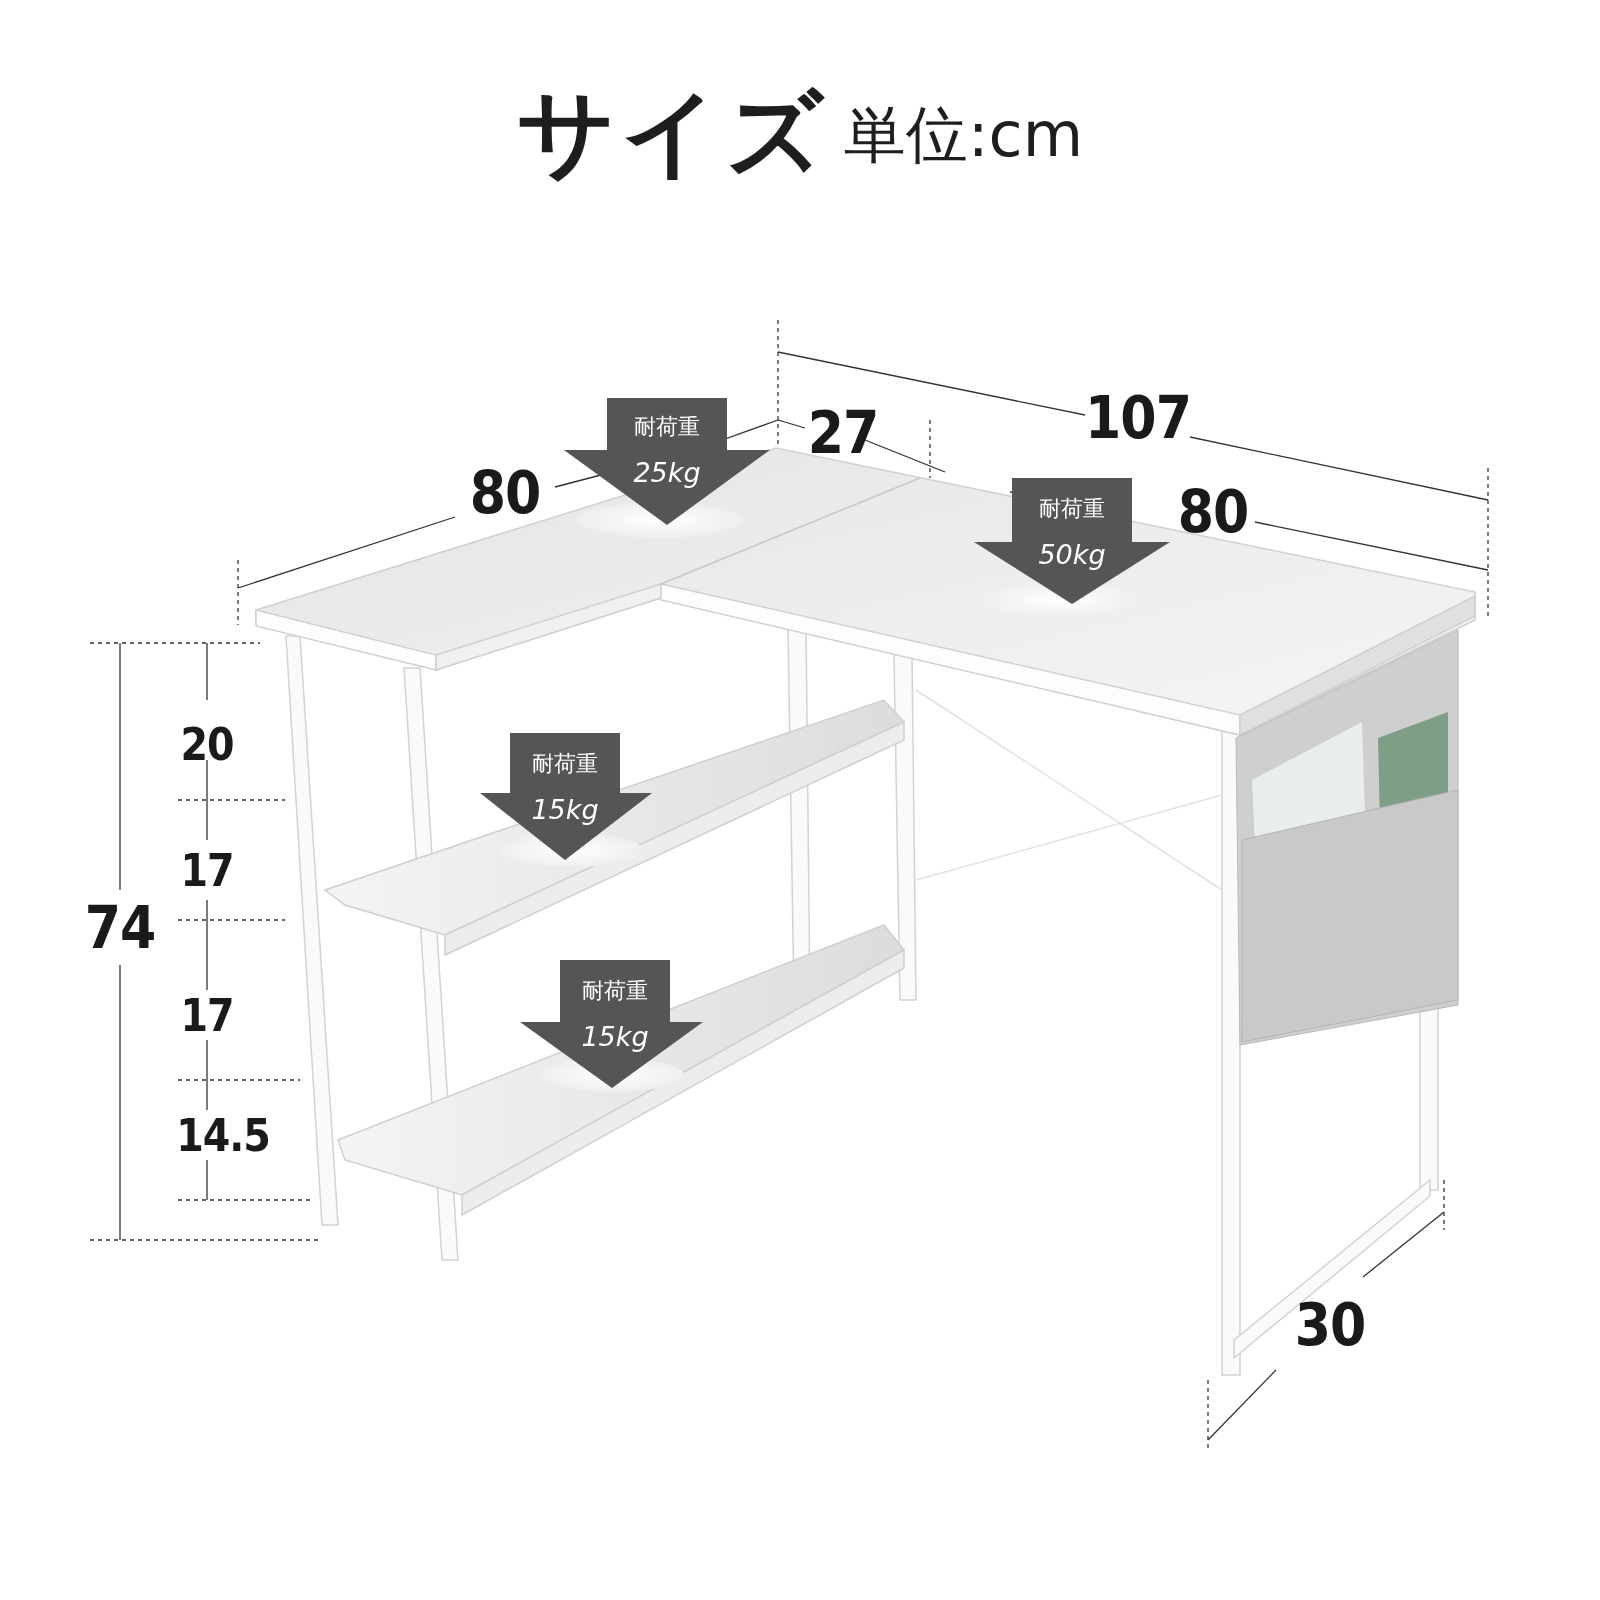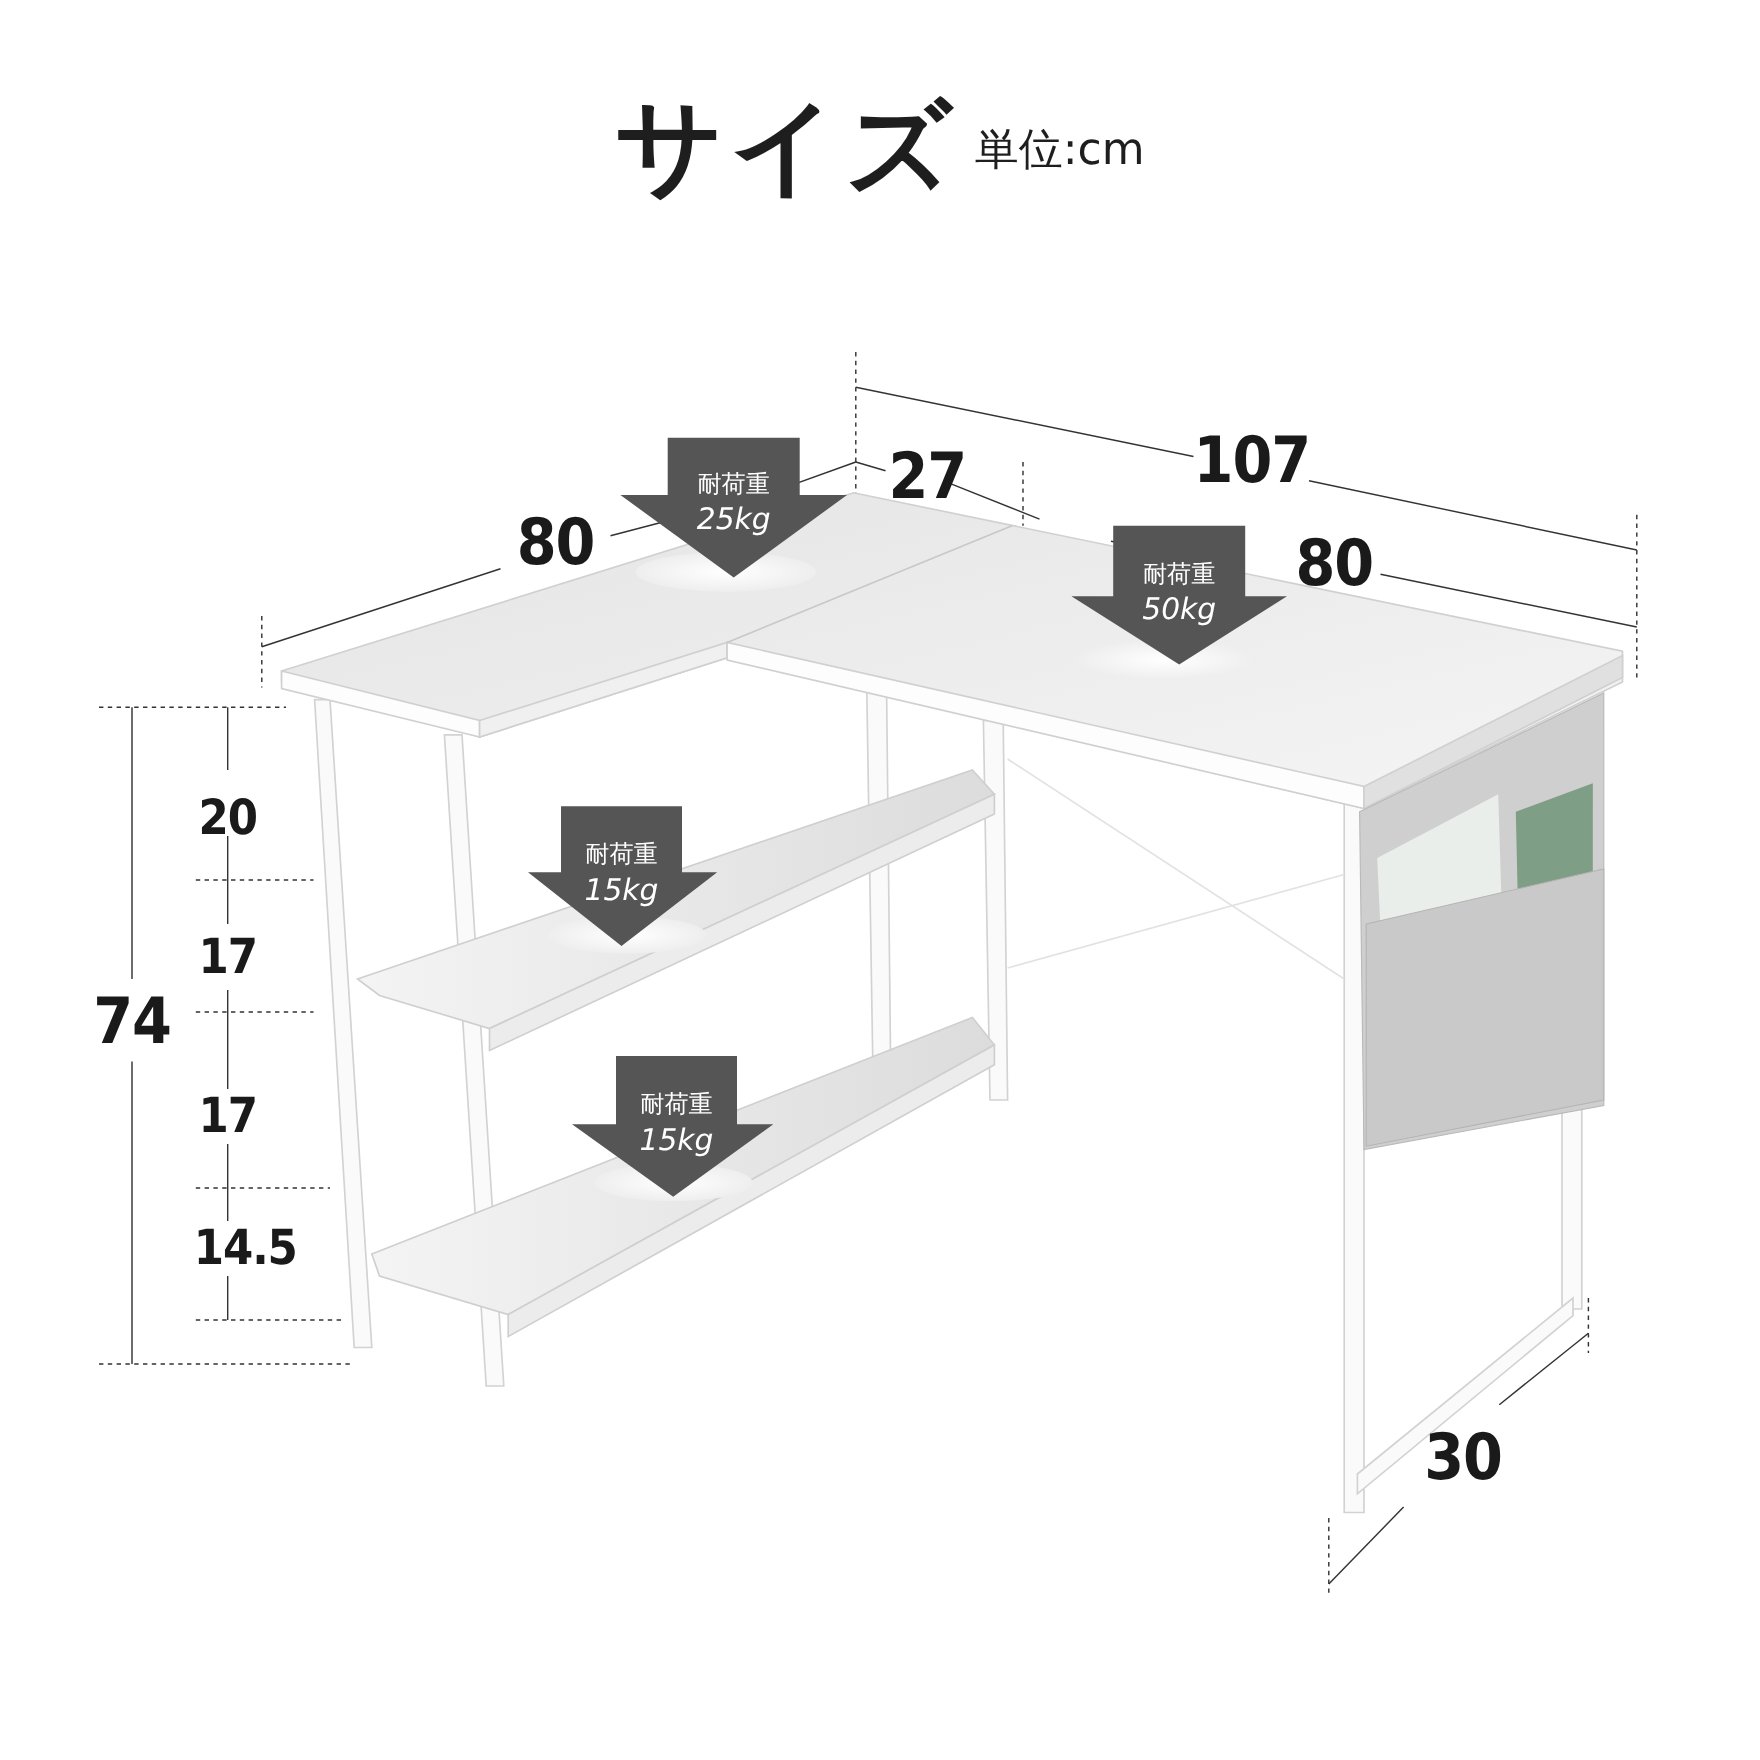--- a/index.html
+++ b/index.html
@@ -1,30 +1,30 @@
 <!DOCTYPE html>
 <html><head>
 <meta charset="utf-8">
 <style>
   html, body { margin: 0; padding: 0; background: #ffffff; }
   body { width: 1600px; height: 1600px; position: relative; overflow: hidden;
          font-family: "DejaVu Sans", "Liberation Sans", sans-serif; color: #1e1e1e; }
   .title-wrap { position: absolute; left: 0; top: 70px; width: 1600px; text-align: center; }
   .title { font-size: 96px; font-weight: 900; letter-spacing: 6px; vertical-align: middle;
            font-family: Liberation Sans, sans-serif; }
-  .unit { font-size: 40px; margin-left: 14px; vertical-align: middle; font-weight: 400; }
+  .unit { font-size: 62px; margin-left: 14px; vertical-align: middle; font-weight: 400; }
   svg.diagram { position: absolute; left: 0; top: 0; }
   .dim { position: absolute; font-family: "DejaVu Sans Condensed", "DejaVu Sans", sans-serif;
          font-weight: bold; color: #1a1a1a; transform: translate(-50%, -50%); white-space: nowrap; }
   .dim.big { font-size: 58px; letter-spacing: -1px; }
   .dim.mid { font-size: 44px; letter-spacing: -1px; }
   .load { position: absolute; width: 150px; height: 140px; transform: translate(-50%, 0); }
   .load .label { position: absolute; left: 0; width: 150px; text-align: center; color: #ffffff;
                  font-family: "DejaVu Sans", sans-serif; }
-  .load .l1 { top: 27px; font-size: 22px; }
+  .load .l1 { top: 14px; font-size: 22px; }
   .load .l2 { top: 59px; font-size: 27px; font-style: italic; }
 </style>
 </head>
 <body>
 
 <div class="title-wrap">
   <span class="title">サイズ</span><span class="unit">単位:cm</span>
 </div>
 
 <svg class="diagram" width="1600" height="1600" viewBox="0 0 1600 1600">

